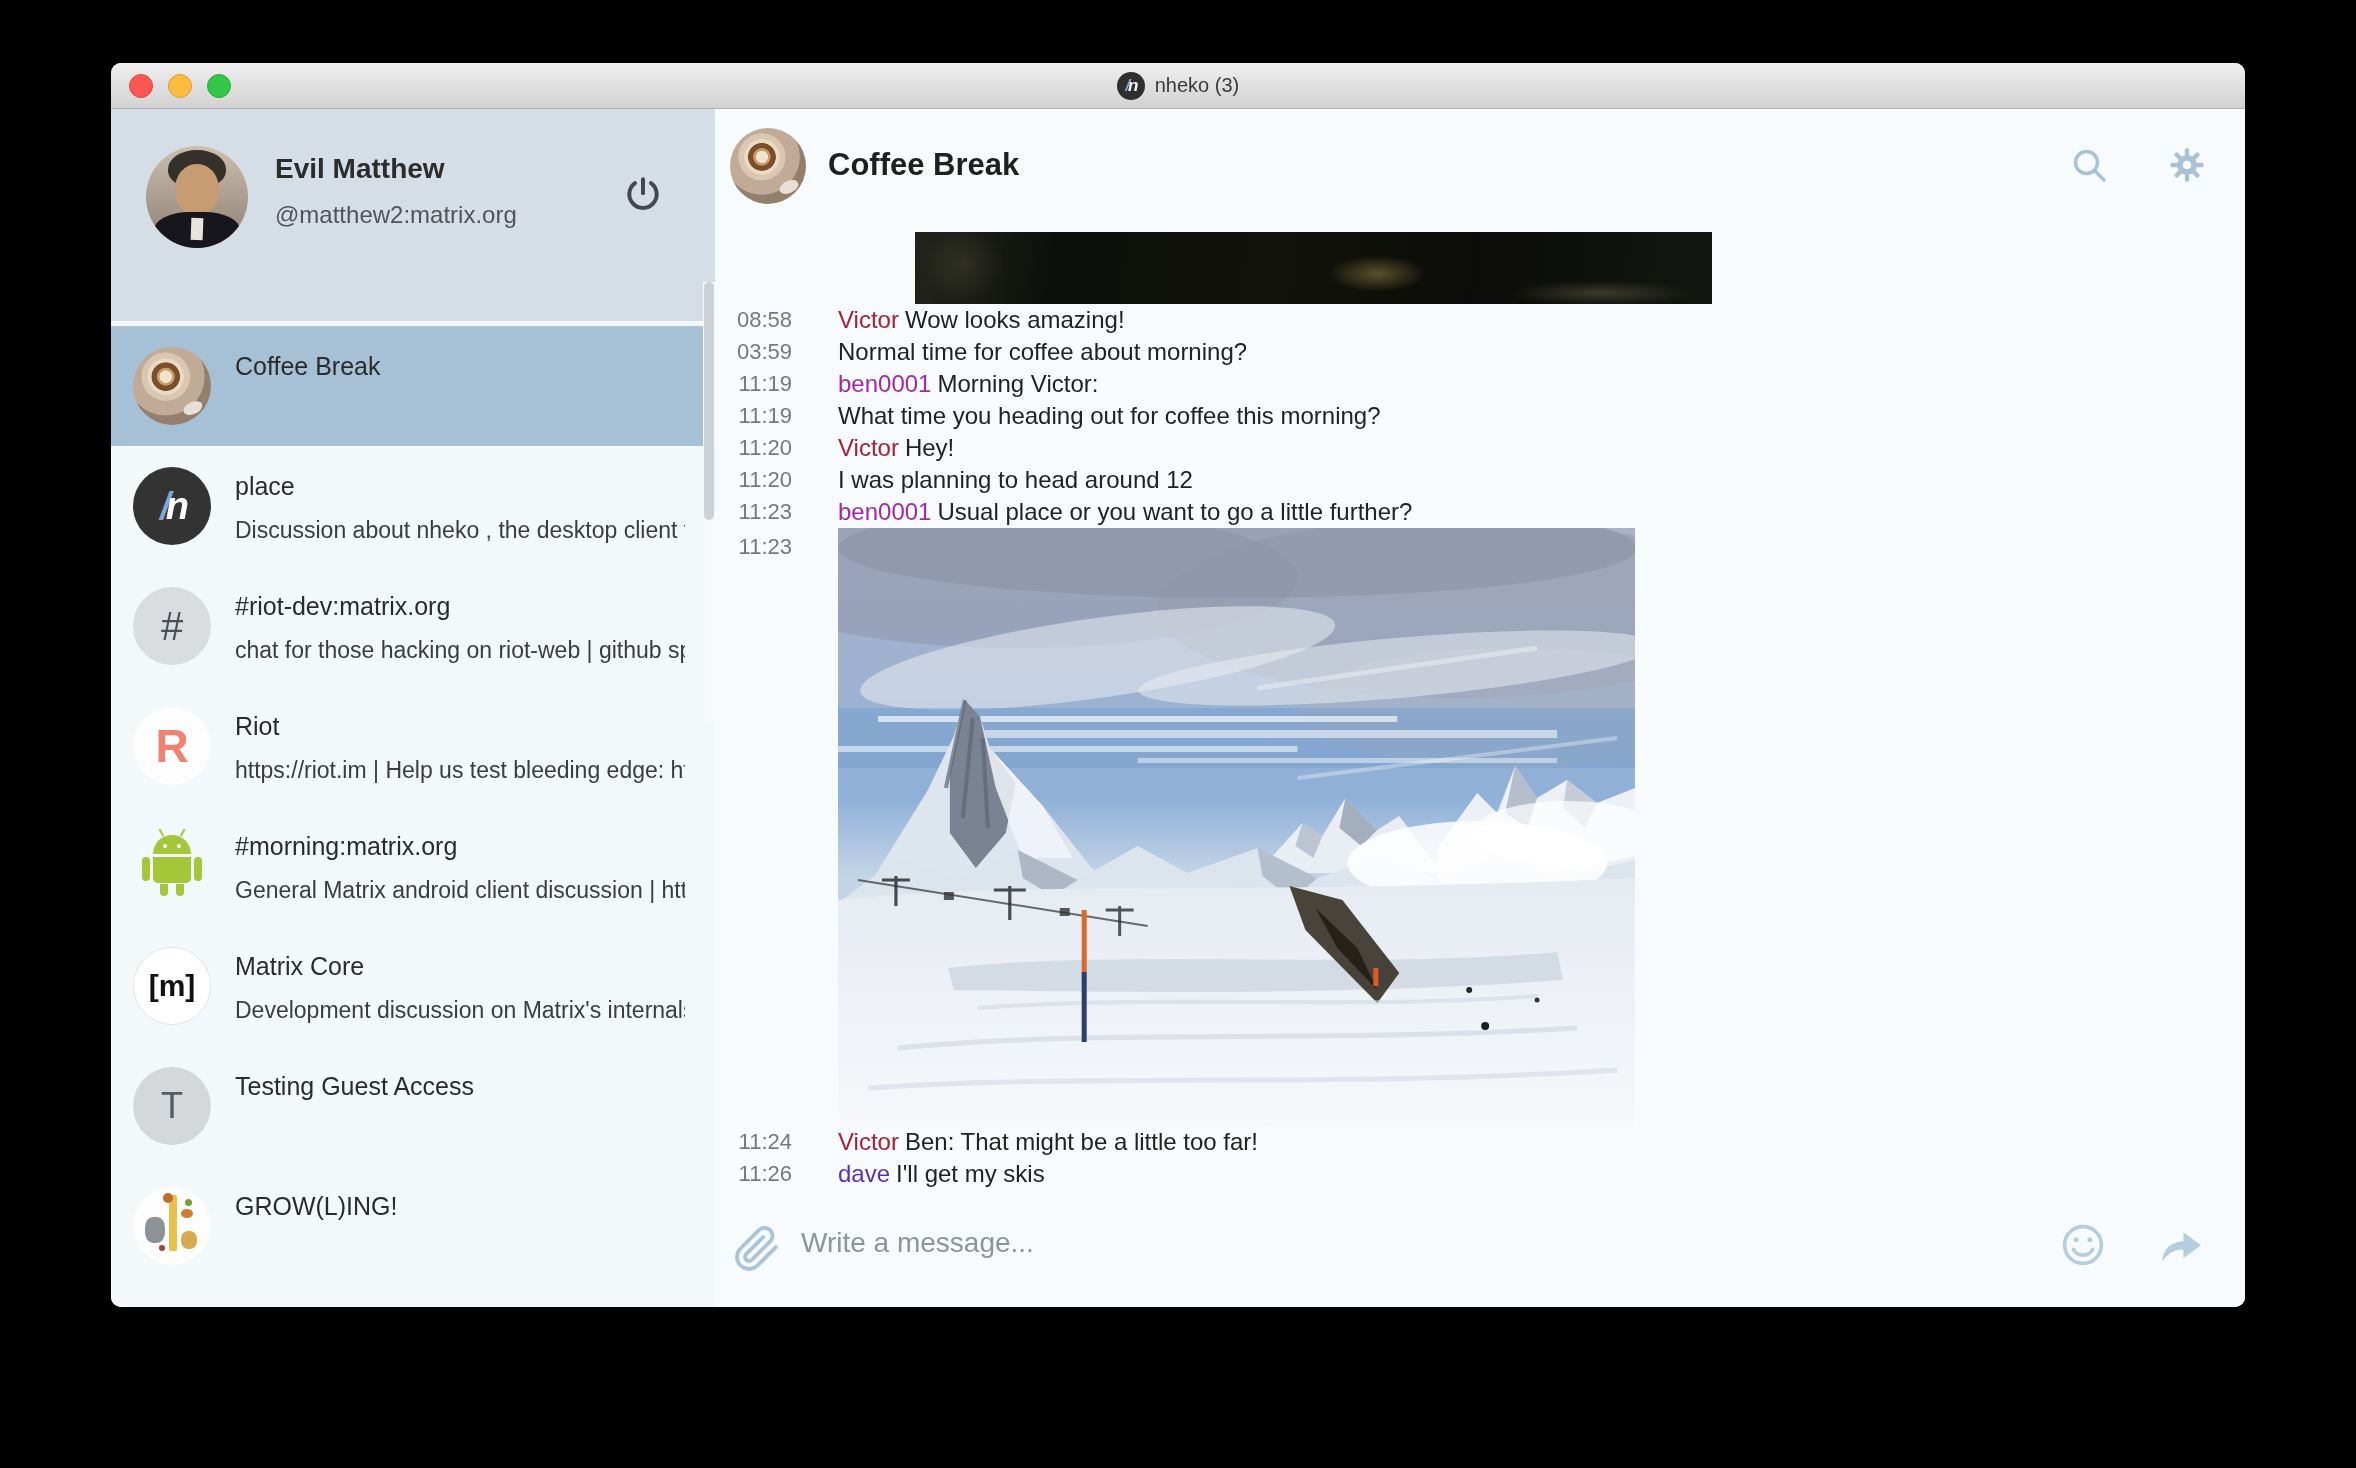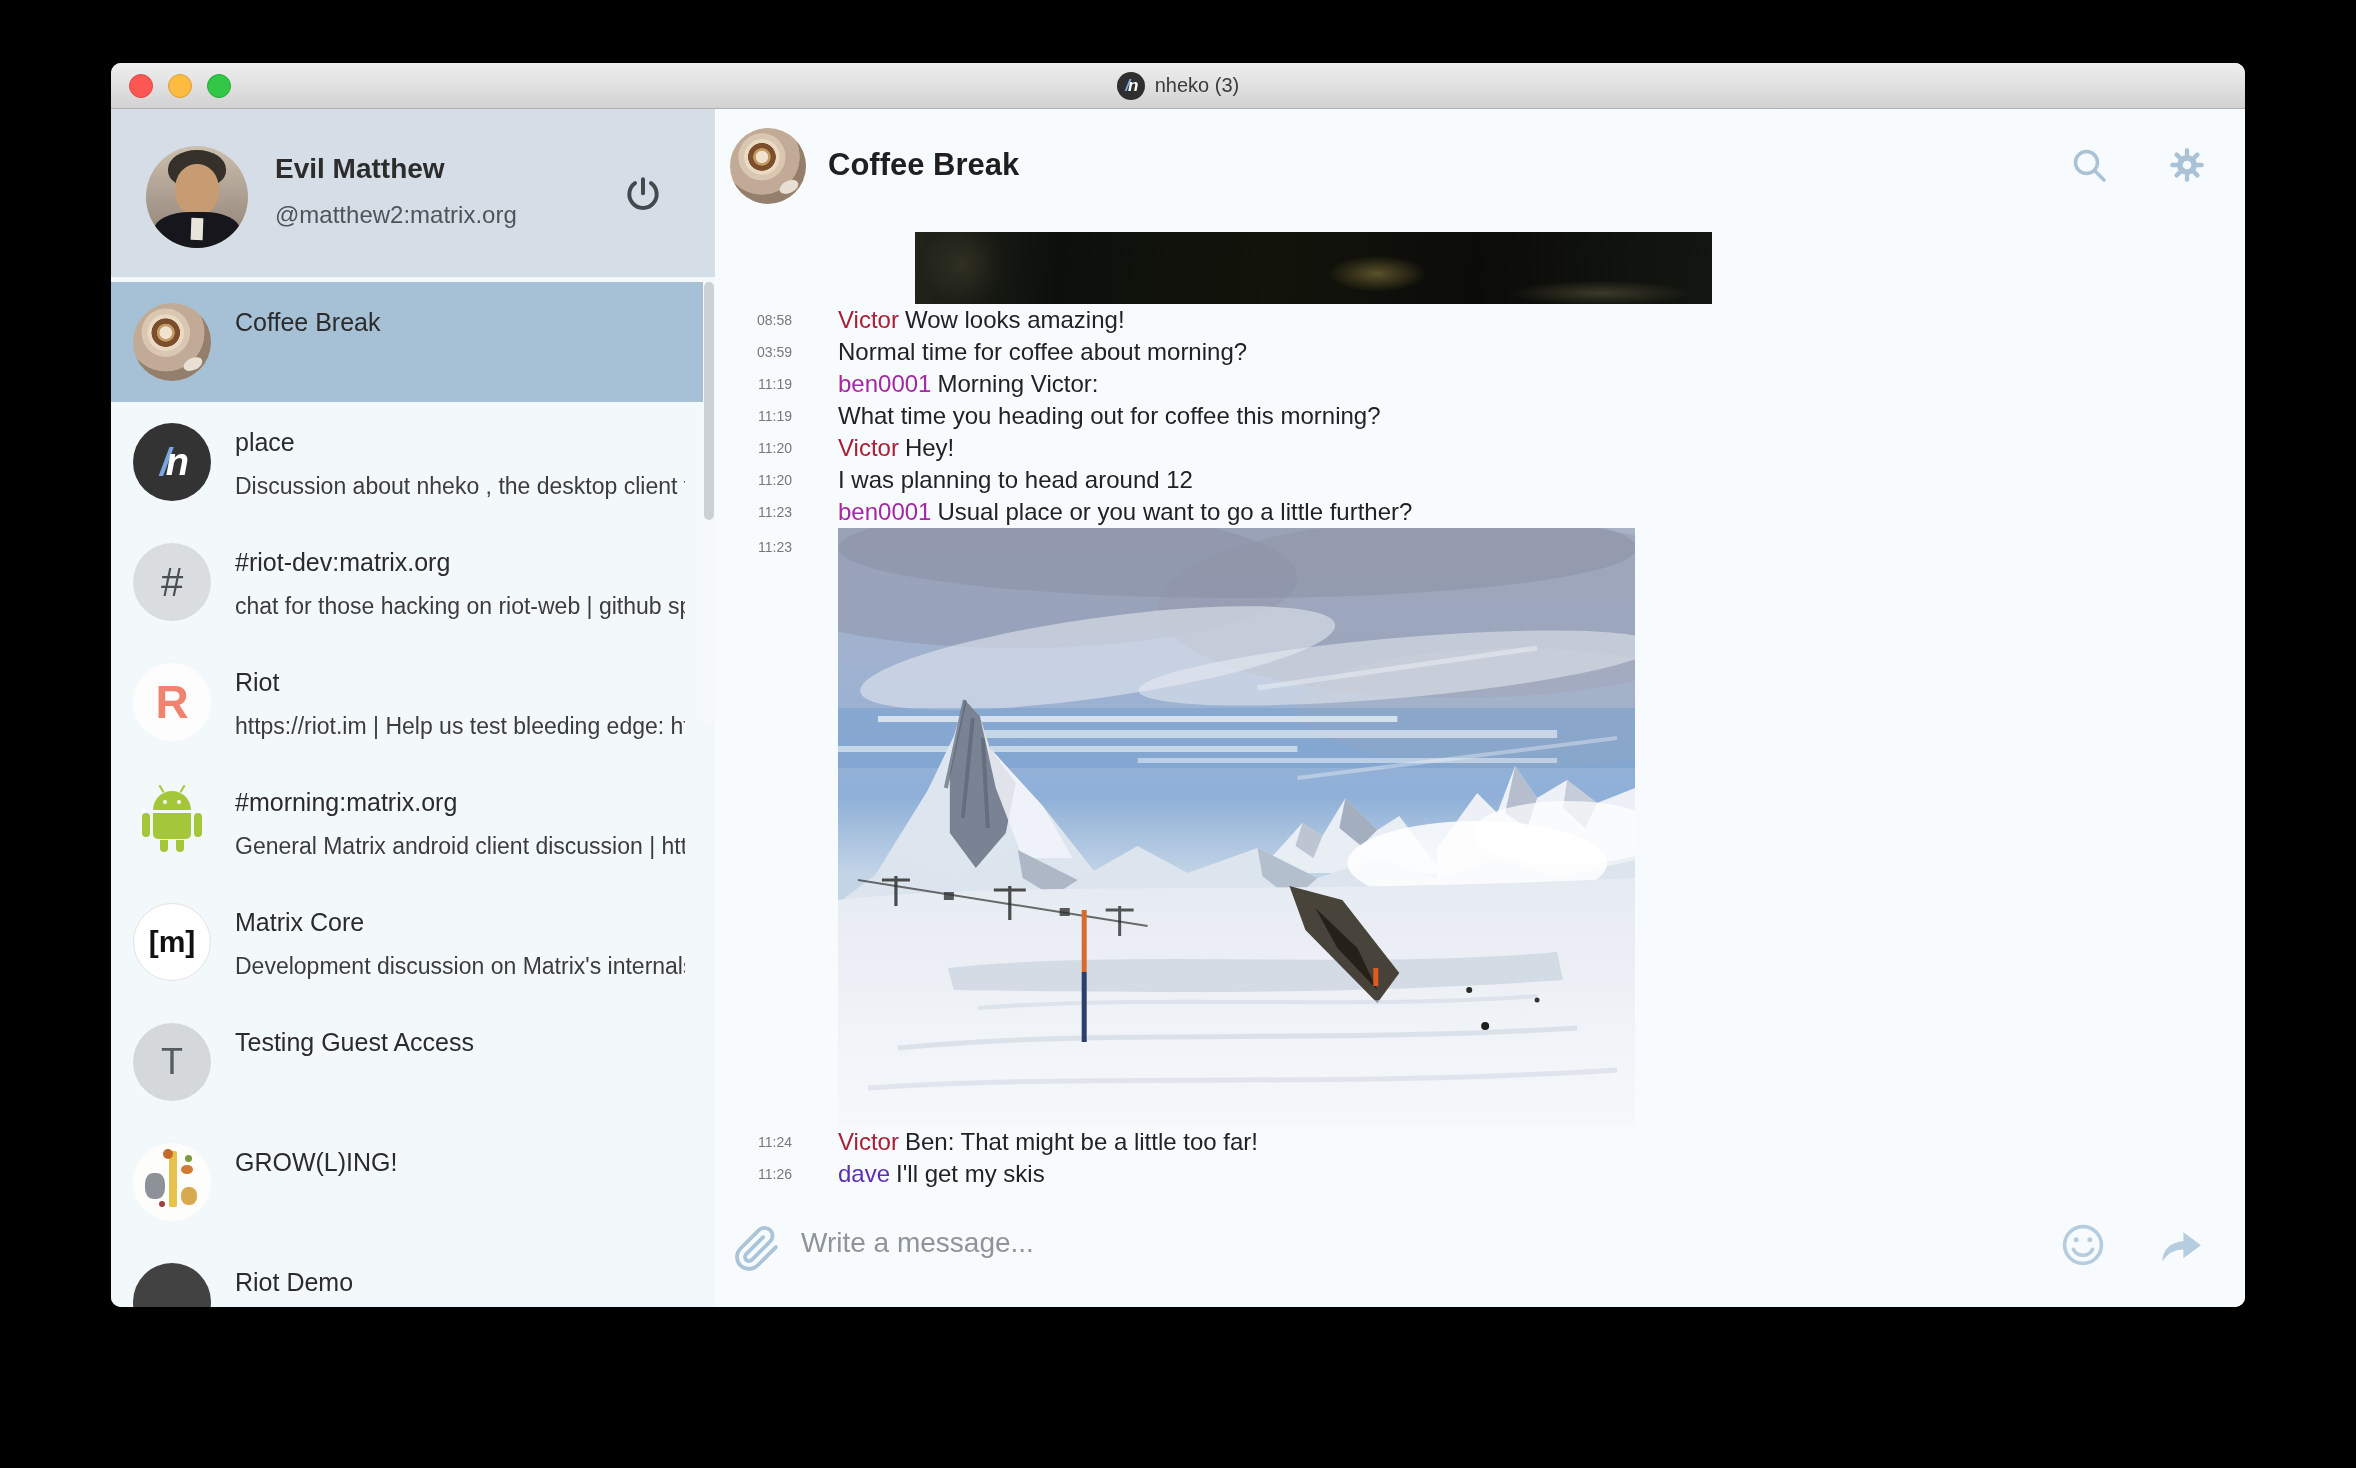--- a/index.html
+++ b/index.html
@@ -18,21 +18,21 @@
   .light.green { background:#33c748; border:1px solid #27aa35; }
   .title-center { margin:0 auto; display:flex; align-items:center; gap:10px; font-size:20px; font-weight:500; color:#3b3b3b; }
   .nheko-logo { width:28px; height:28px; border-radius:50%; background:#2f2f2f; color:#fff; display:flex; align-items:center; justify-content:center;
                 font-weight:700; font-style:italic; font-size:17px; letter-spacing:-2px; }
   .nheko-logo .slash { color:#7aa7dd; }
 
   .content { display:flex; height:1198px; }
 
   
   .sidebar { width:604px; background:#f3f8fa; position:relative; flex:none; overflow:hidden; }
-  .profile { height:168px; background:#d5dee6; position:relative; }
+  .profile { height:212px; background:#d5dee6; position:relative; }
   .profile .avatar { position:absolute; left:35px; top:37px; width:102px; height:102px; border-radius:50%; overflow:hidden; background:linear-gradient(180deg,#cdbfae,#a5978a 60%,#8d8174); }
   .pa-hair { position:absolute; left:22px; top:4px; width:58px; height:38px; background:#35302a; border-radius:50% 50% 45% 45%; }
   .pa-face { position:absolute; left:29px; top:18px; width:44px; height:52px; background:#c79c72; border-radius:48%; }
   .pa-suit { position:absolute; left:8px; bottom:-6px; width:86px; height:42px; background:#17161c; border-radius:42% 42% 0 0; }
   .pa-shirt { position:absolute; left:45px; bottom:8px; width:12px; height:22px; background:#e8e4da; transform:rotate(2deg); }
   .profile .name { position:absolute; left:164px; top:44px; font-size:28px; font-weight:700; color:#2c2c2c; }
   .profile .uid { position:absolute; left:164px; top:92px; font-size:24px; color:#4f5458; }
   .power-btn { position:absolute; left:512px; top:66px; width:40px; height:40px; }
 
   .room-list { padding-top:5px; }
@@ -68,21 +68,21 @@
   
   .chat { flex:1; display:flex; flex-direction:column; background:#f8fbfd; position:relative; }
   .chat-header { height:115px; position:relative; flex:none; }
   .chat-header .c-avatar { position:absolute; left:15px; top:19px; width:76px; height:76px; border-radius:50%; overflow:hidden; }
   .chat-header .c-title { position:absolute; left:113px; top:38px; font-size:31px; font-weight:700; color:#1f1f1f; }
   .chat-header .h-icons { position:absolute; right:38px; top:36px; display:flex; gap:58px; }
   .h-icons .icon { width:40px; height:40px; }
 
   .timeline { flex:1; overflow:hidden; padding-top:8px; }
   .msg-row { display:flex; min-height:32px; }
-  .msg-row .time { width:77px; flex:none; text-align:right; font-size:14px; color:#75797d; line-height:32px; }
+  .msg-row .time { width:77px; flex:none; text-align:right; font-size:22px; color:#75797d; line-height:32px; }
   .msg-row .body { margin-left:46px; font-size:24px; color:#222; line-height:32px; white-space:nowrap; }
   .msg-row .sender { font-weight:400; margin-right:6px; }
   .msg-row.img-row .time { line-height:26px; padding-top:6px; }
 
   .img-dark { width:797px; height:72px; margin-left:123px;
     background:
       radial-gradient(ellipse 70px 26px at 58% 58%, rgba(215,185,95,.38), transparent 70%),
       radial-gradient(ellipse 130px 18px at 86% 85%, rgba(170,160,115,.28), transparent 70%),
       radial-gradient(ellipse 60px 60px at 6% 45%, rgba(110,105,75,.25), transparent 70%),
       linear-gradient(95deg,#22241b 0%,#0d0f0b 18%,#12140b 45%,#0b0c09 70%,#131610 100%); }

